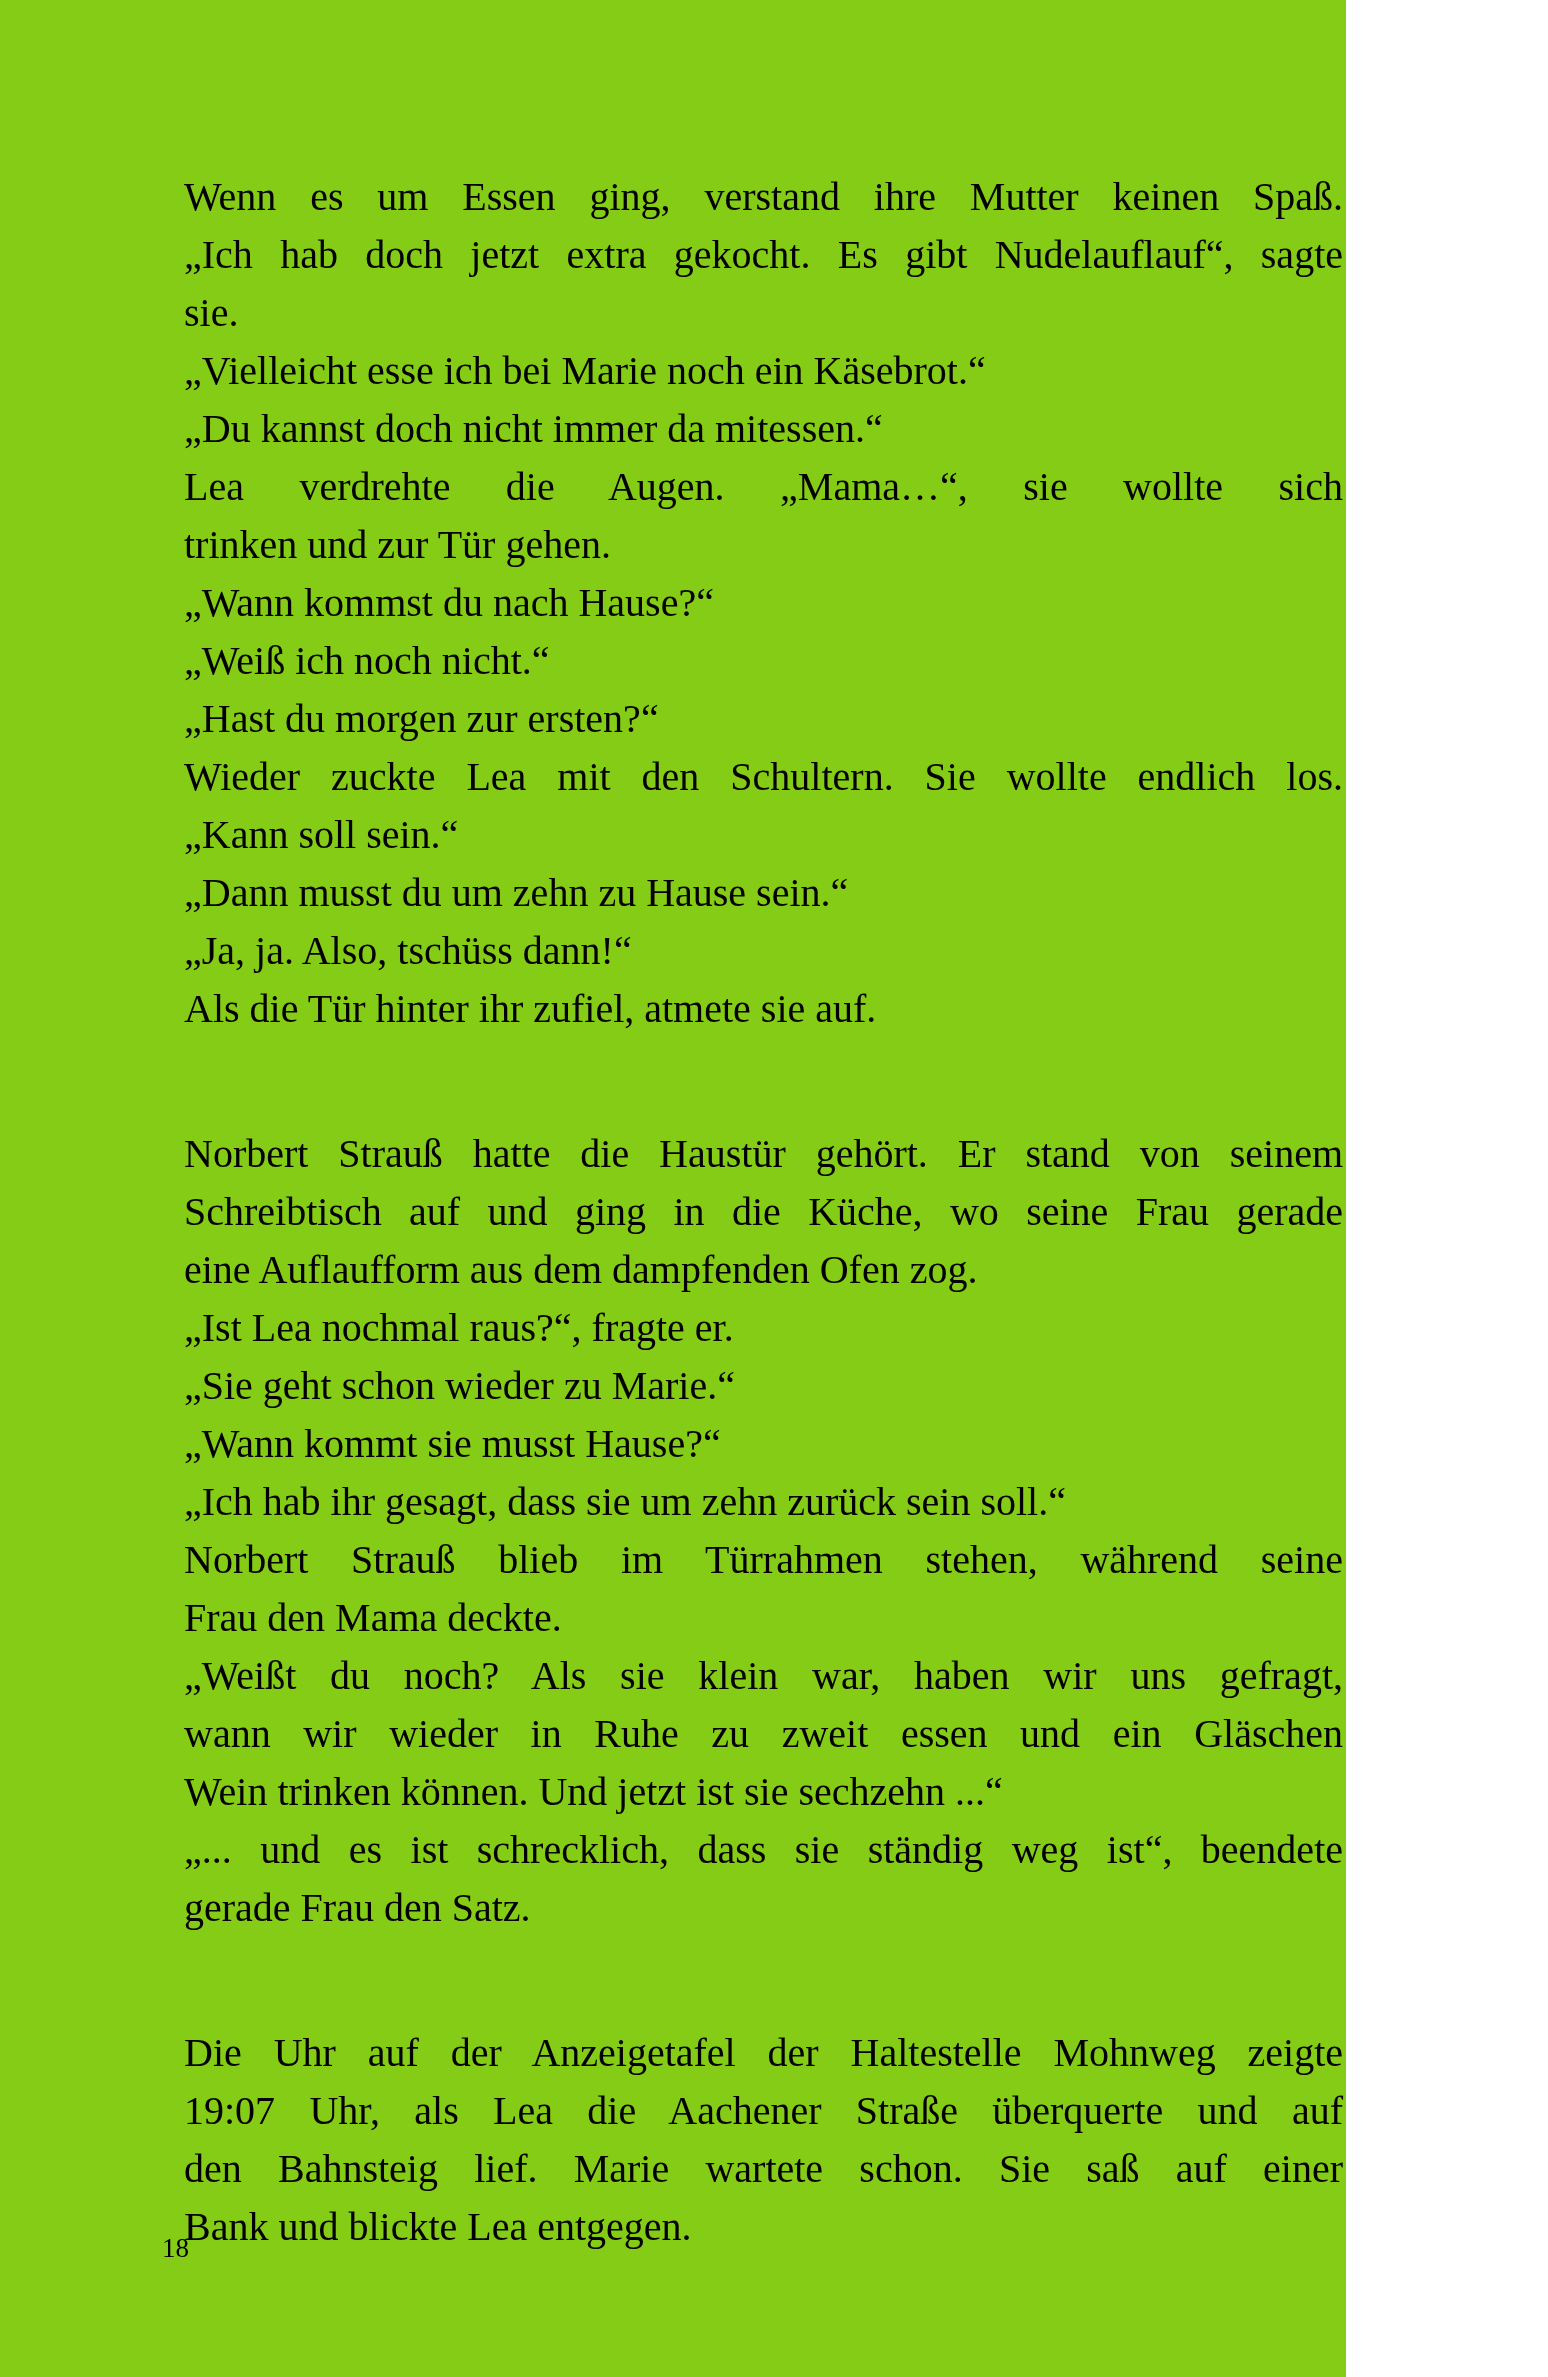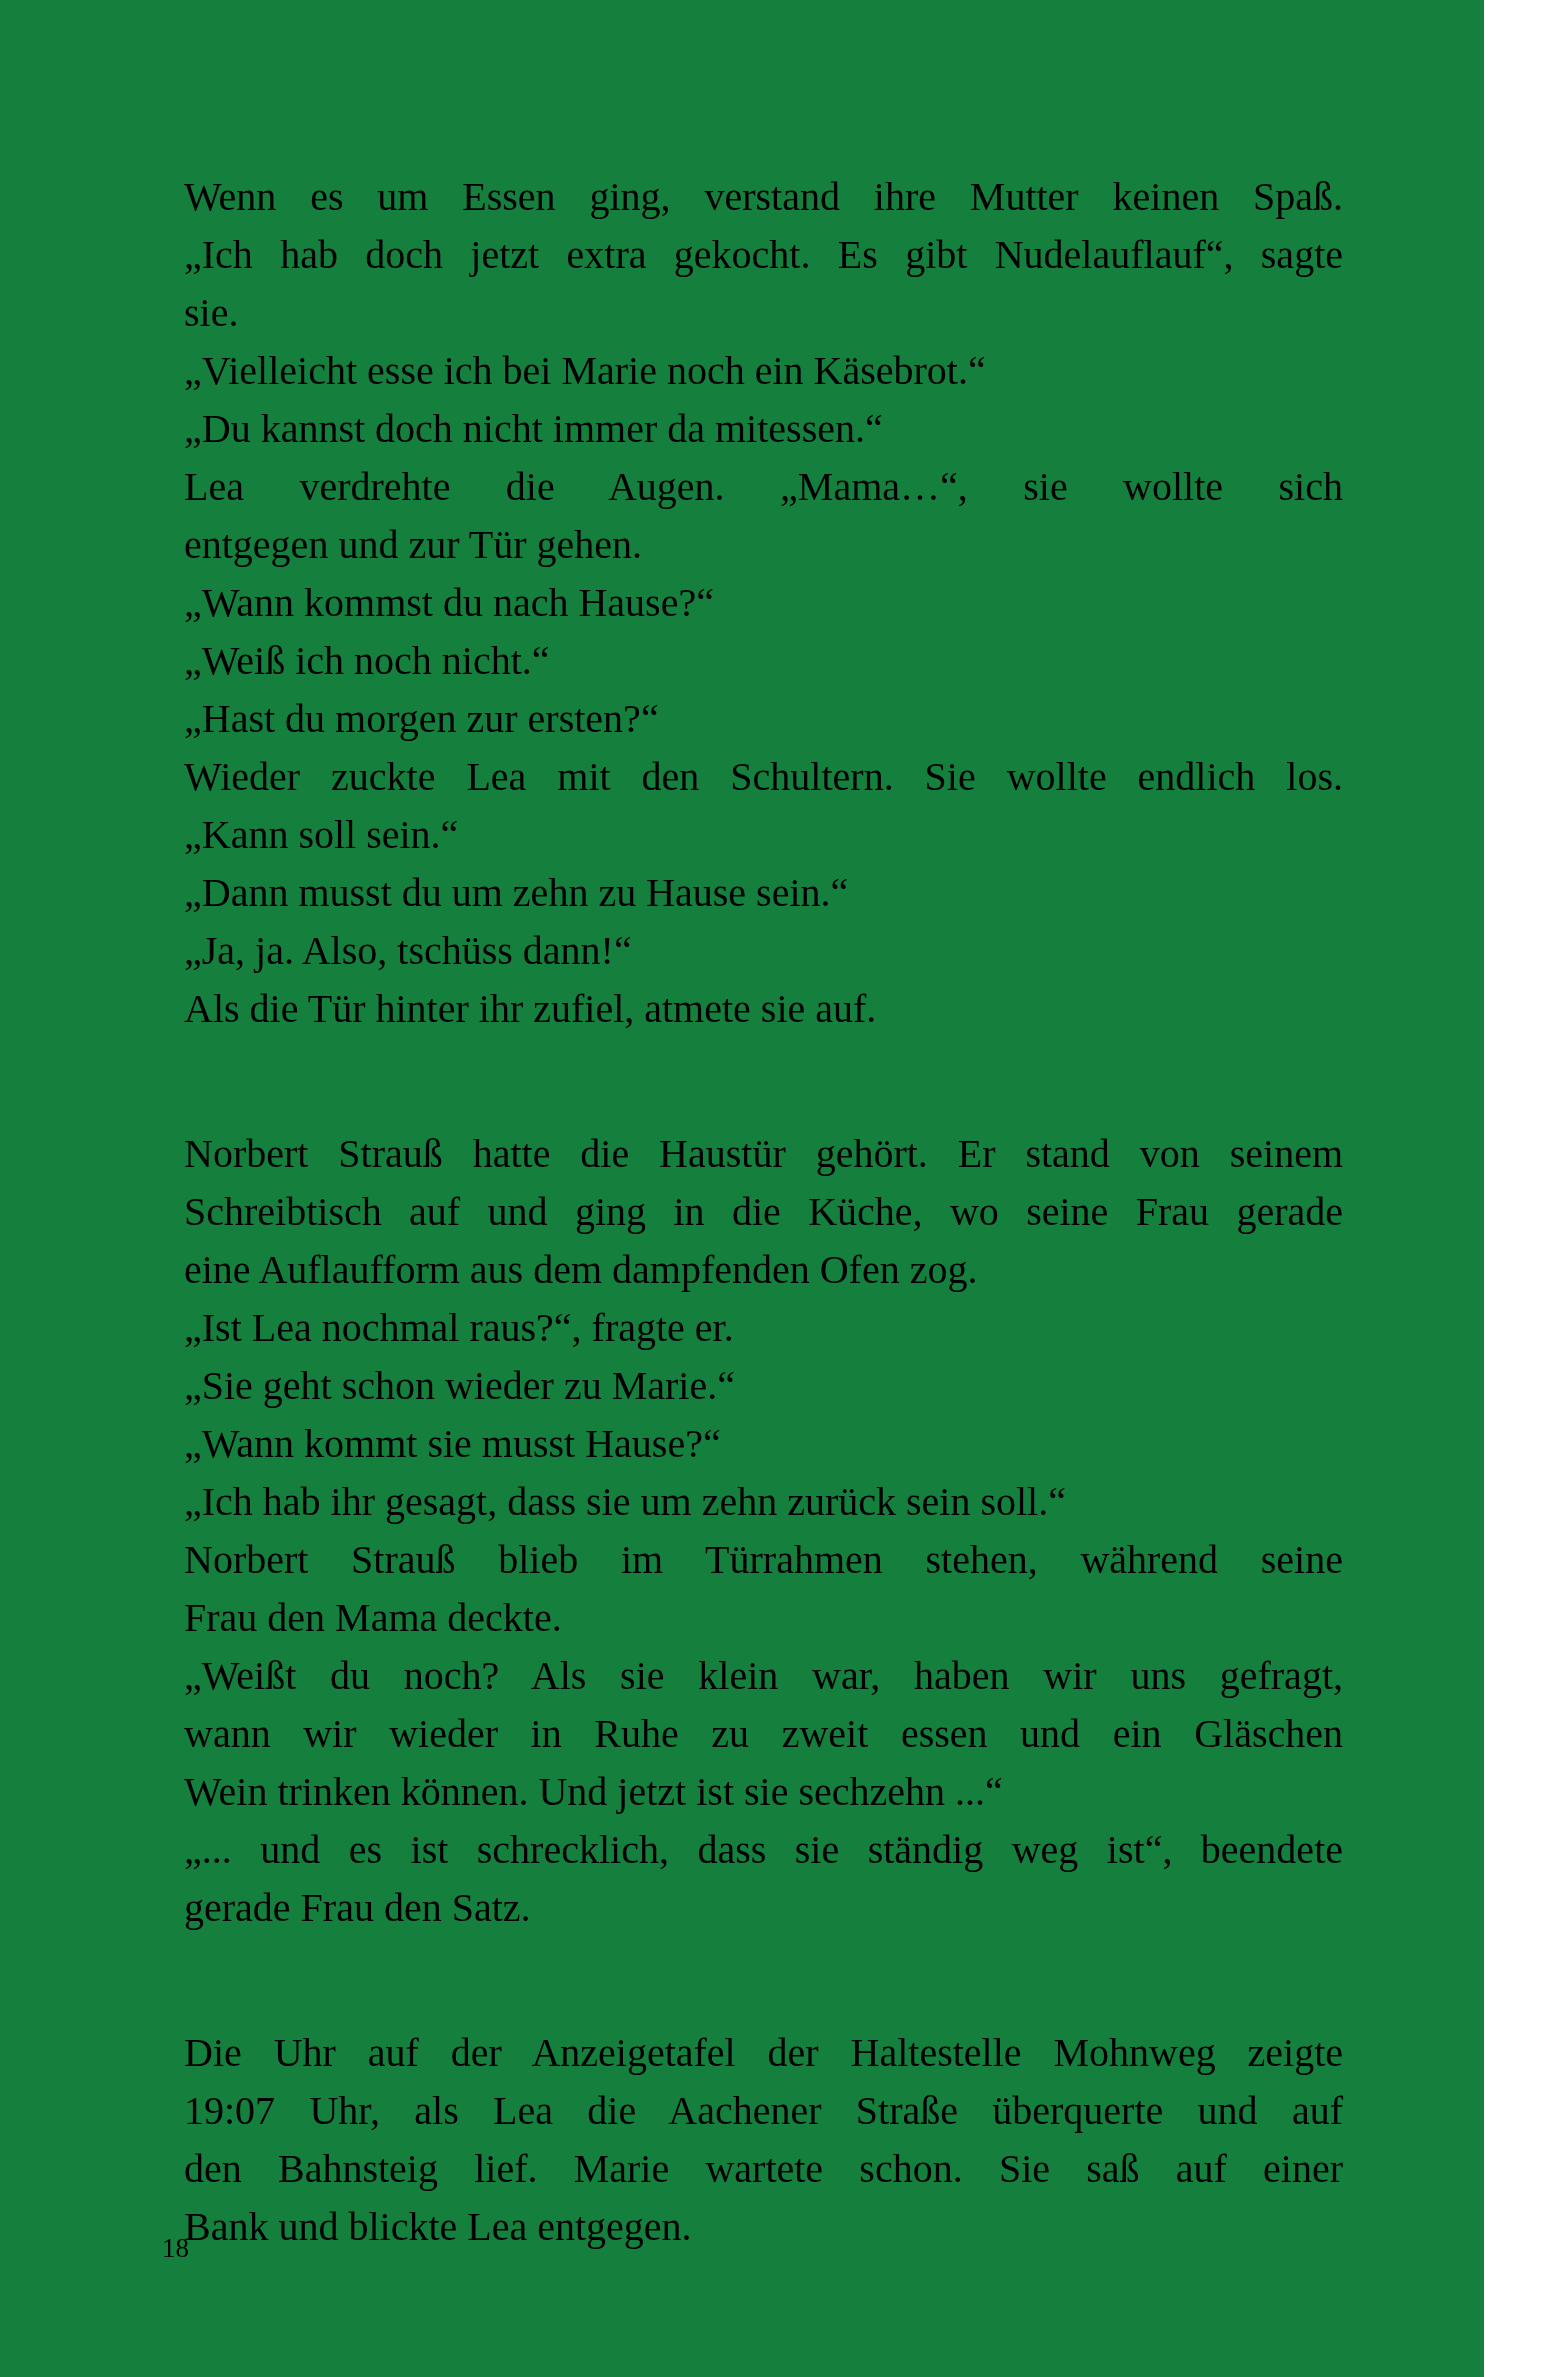--- a/index.html
+++ b/index.html
@@ -2,23 +2,23 @@
 <html lang="de" style="font-size:8.1px"><head>
 <meta charset="utf-8">
 <style>
   html, body {
     margin: 0;
     padding: 0;
     background: #ffffff;
   }
   .page {
     position: relative;
-    width: 1484px;
+    width: 1346px;
     height: 2377px;
-    background: #15803d;
+    background: #84cc16;
     overflow: hidden;
     font-family: "Liberation Serif", serif;
     color: #000000;
   }
   .text-block {
     position: absolute;
     left: 184px;
     top: 168px;
     width: 1159px;
     font-size: 40px;
@@ -48,21 +48,21 @@
 
 <div class="page">
   <div class="text-block">
       <div class="sec">
         <div class="line j">Wenn es um Essen ging, verstand ihre Mutter keinen Spaß.</div>
         <div class="line j">„Ich hab doch jetzt extra gekocht. Es gibt Nudelauflauf“, sagte</div>
         <div class="line">sie.</div>
         <div class="line">„Vielleicht esse ich bei Marie noch ein Käsebrot.“</div>
         <div class="line">„Du kannst doch nicht immer da mitessen.“</div>
         <div class="line j">Lea verdrehte die Augen. „Mama…“, sie wollte sich</div>
-        <div class="line">entgegen und zur Tür gehen.</div>
+        <div class="line">trinken und zur Tür gehen.</div>
         <div class="line">„Wann kommst du nach Hause?“</div>
         <div class="line">„Weiß ich noch nicht.“</div>
         <div class="line">„Hast du morgen zur ersten?“</div>
         <div class="line j">Wieder zuckte Lea mit den Schultern. Sie wollte endlich los.</div>
         <div class="line">„Kann soll sein.“</div>
         <div class="line">„Dann musst du um zehn zu Hause sein.“</div>
         <div class="line">„Ja, ja. Also, tschüss dann!“</div>
         <div class="line">Als die Tür hinter ihr zufiel, atmete sie auf.</div>
       </div>
       <div class="sec">

